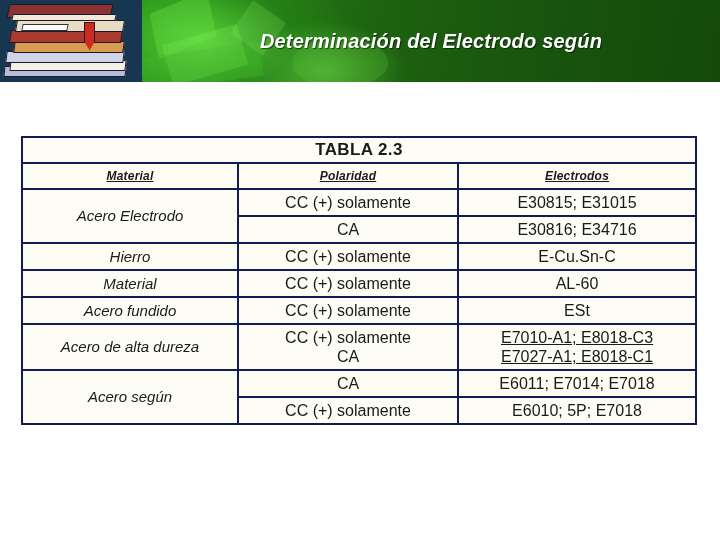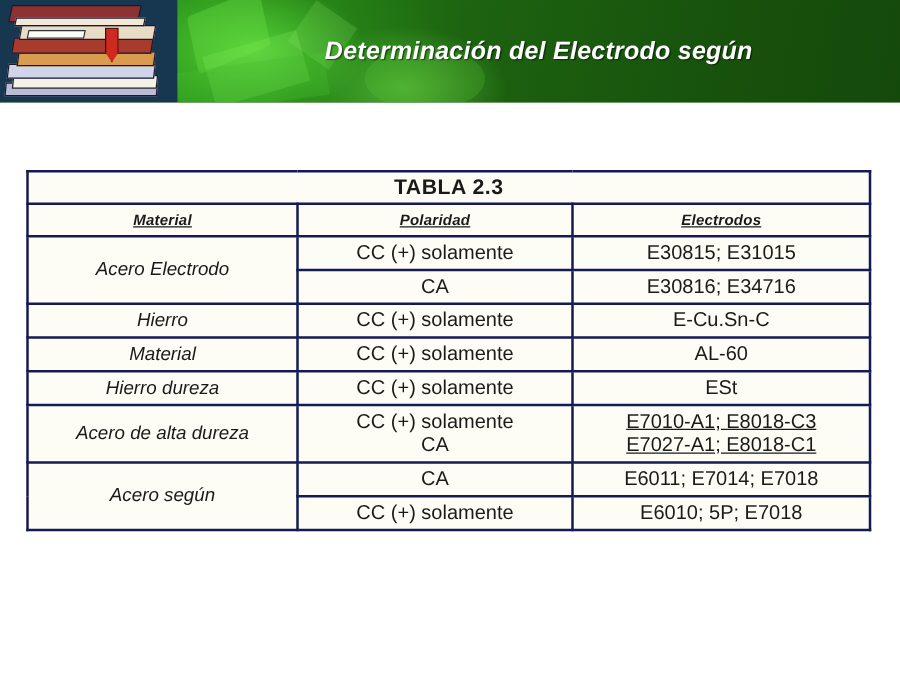--- a/index.html
+++ b/index.html
@@ -239,21 +239,21 @@
           <td class="body-cell">E-Cu.Sn-C</td>
         </tr>
 
         <tr>
           <td class="material-cell">Material</td>
           <td class="body-cell">CC (+) solamente</td>
           <td class="body-cell">AL-60</td>
         </tr>
 
         <tr>
-          <td class="material-cell">Hierro dureza</td>
+          <td class="material-cell">Acero fundido</td>
           <td class="body-cell">CC (+) solamente</td>
           <td class="body-cell">ESt</td>
         </tr>
 
         <tr>
           <td class="material-cell">Acero de alta dureza</td>
           <td class="body-cell multi" style="white-space:pre-line; height:42px;">CC (+) solamente
 CA</td>
           <td class="body-cell multi" style="white-space:pre-line; height:42px;text-decoration:underline;">E7010-A1; E8018-C3
 E7027-A1; E8018-C1</td>

